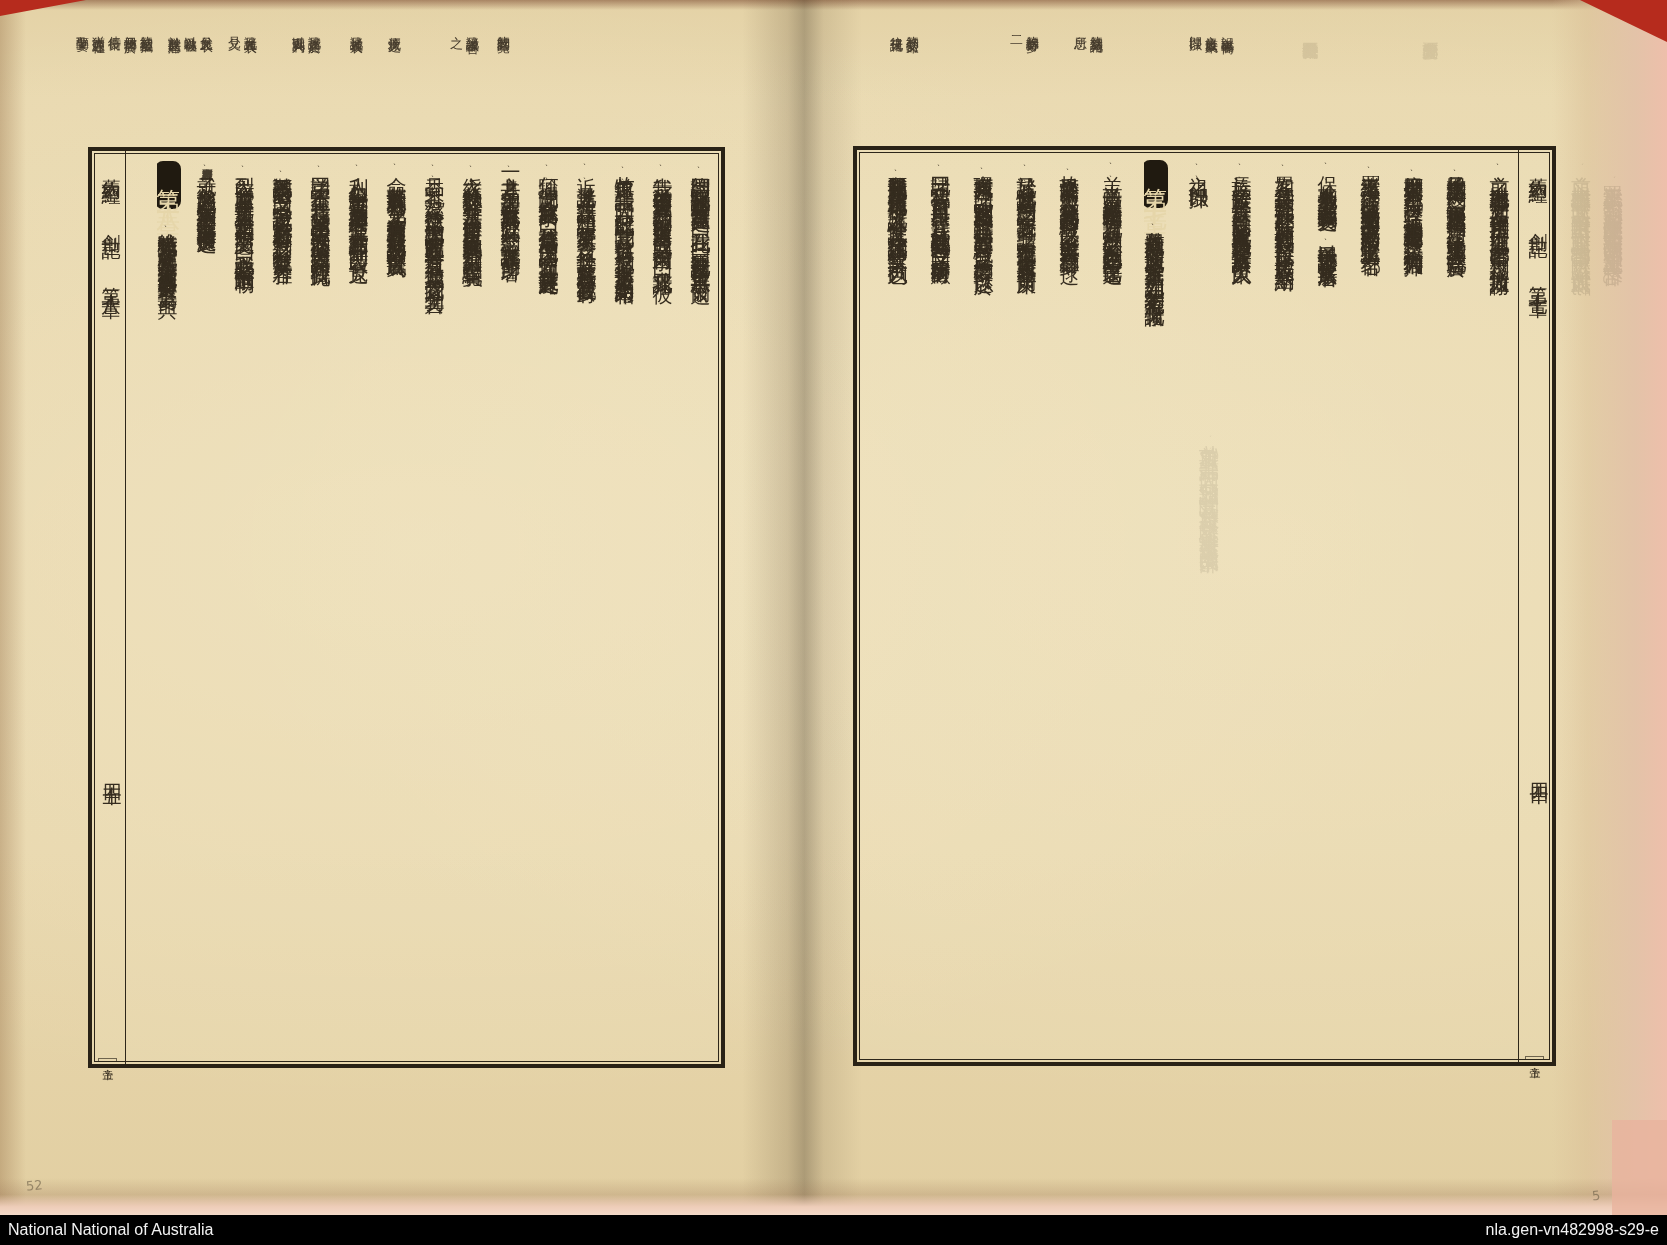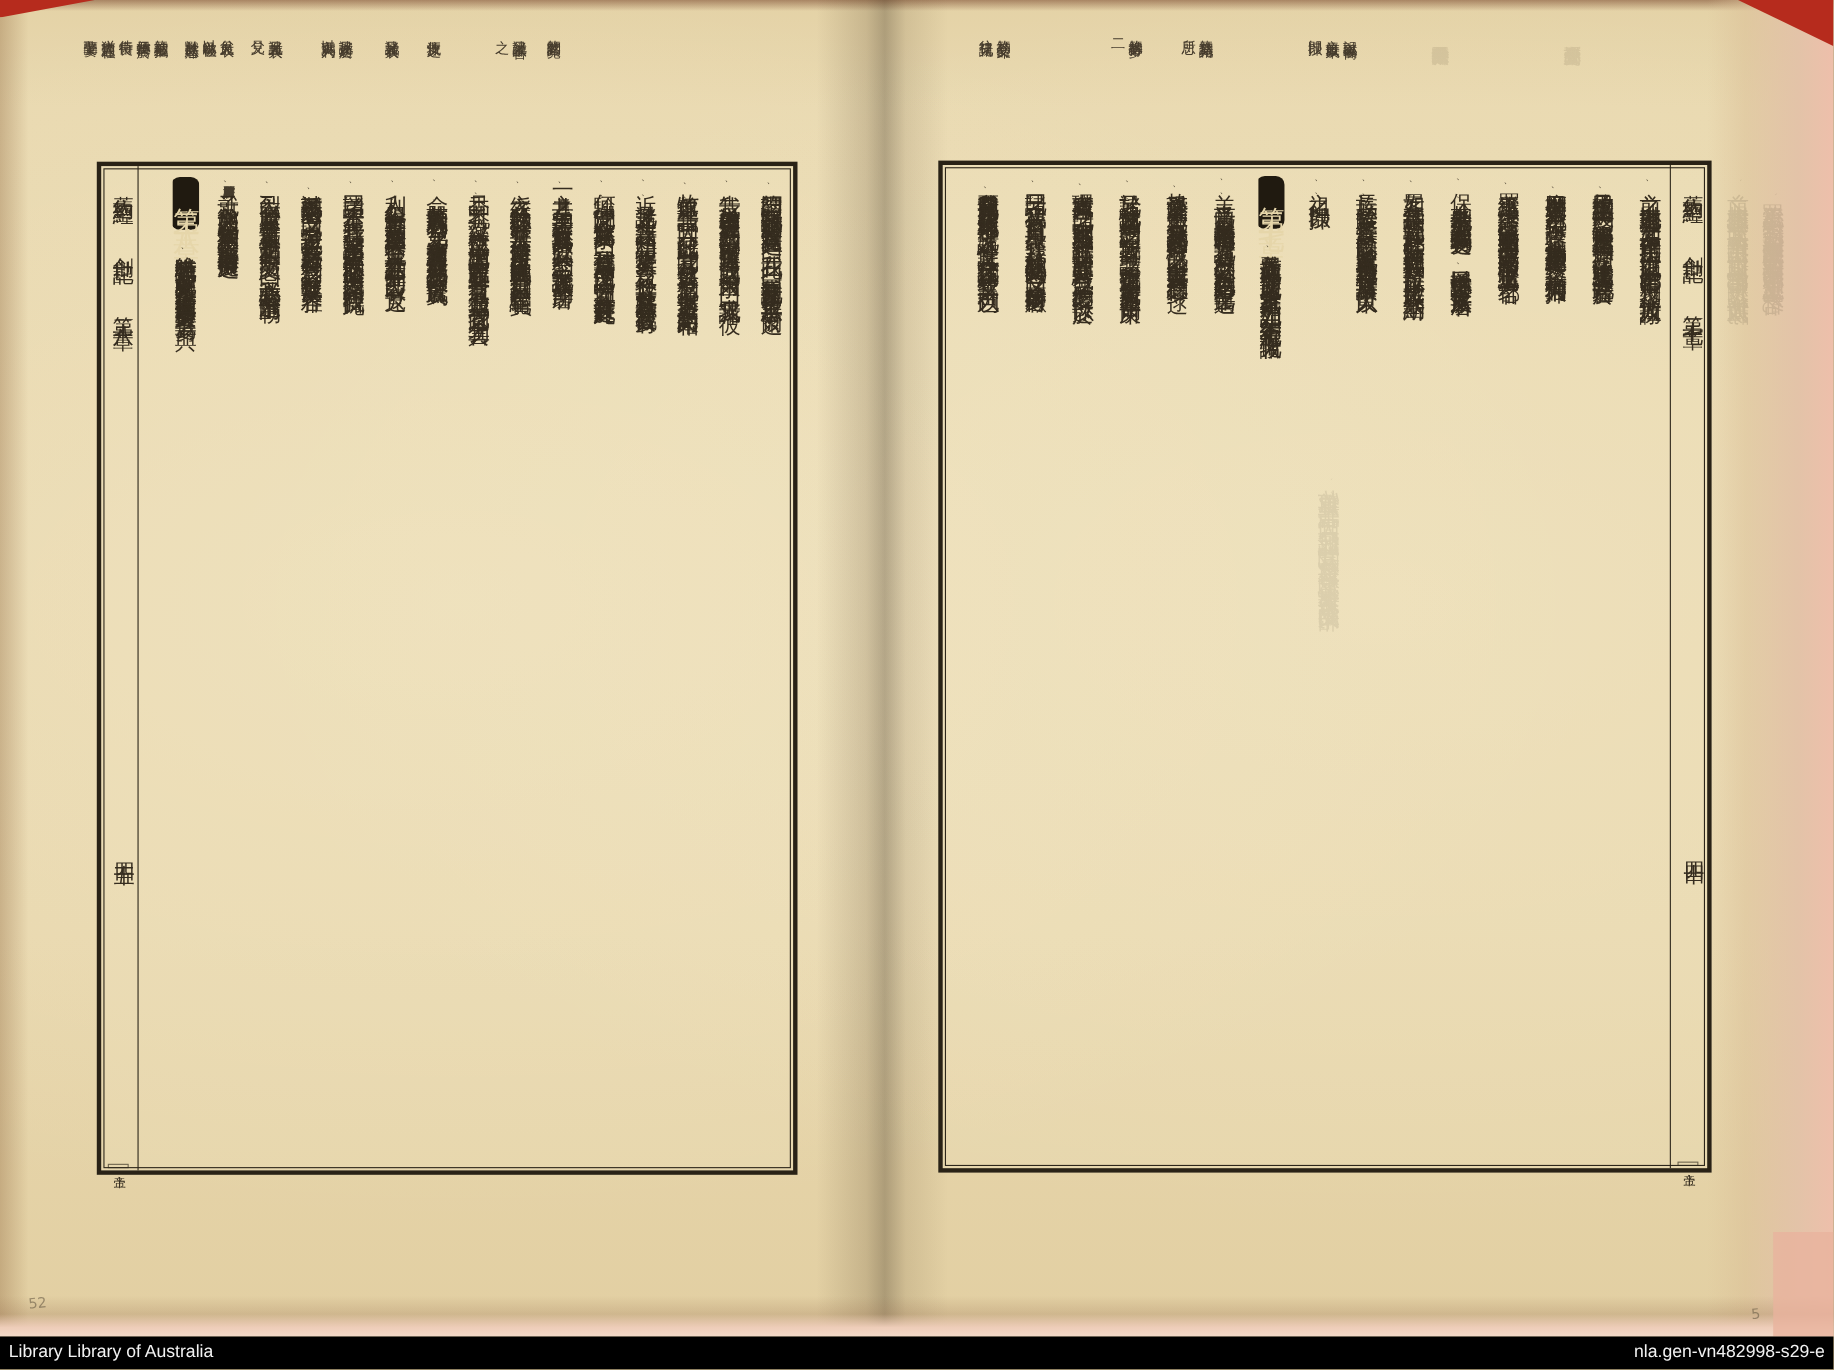--- a/index.html
+++ b/index.html
@@ -206,16 +206,16 @@
           <div class="tcol"><span class="gloss">譯救泉有譯陰府有譯墳墓下同</span>就子<span class="pu">、</span>父爲之痛哭如此<span class="pu">、</span>米甸人挈約瑟至伊及<span class="pu">、</span>鬻於法老內臣侍衛長波提乏<span class="pu">、</span></div>
           <div class="tcol"><span class="chap">第三十八章</span>維時猶大離兄弟<span class="pu">、</span>就亞杜蘭人名希拉<span class="pu">、</span>猶大在彼見迦南人名書亞之女<span class="pu">、</span>娶爲妻<span class="pu">、</span>與</div>
         </div>
     </div>
   </div>
 
   <span class="handnote" style="left:26px;top:1178px;">52</span>
   <span class="handnote" style="left:1592px;top:1188px;">5</span>
 
   <div class="bar">
-    <span>Library Library of Australia</span>
+    <span>National National of Australia</span>
     <span>nla.gen-vn482998-s29-e</span>
   </div>
 </div>
 
 </body></html>

